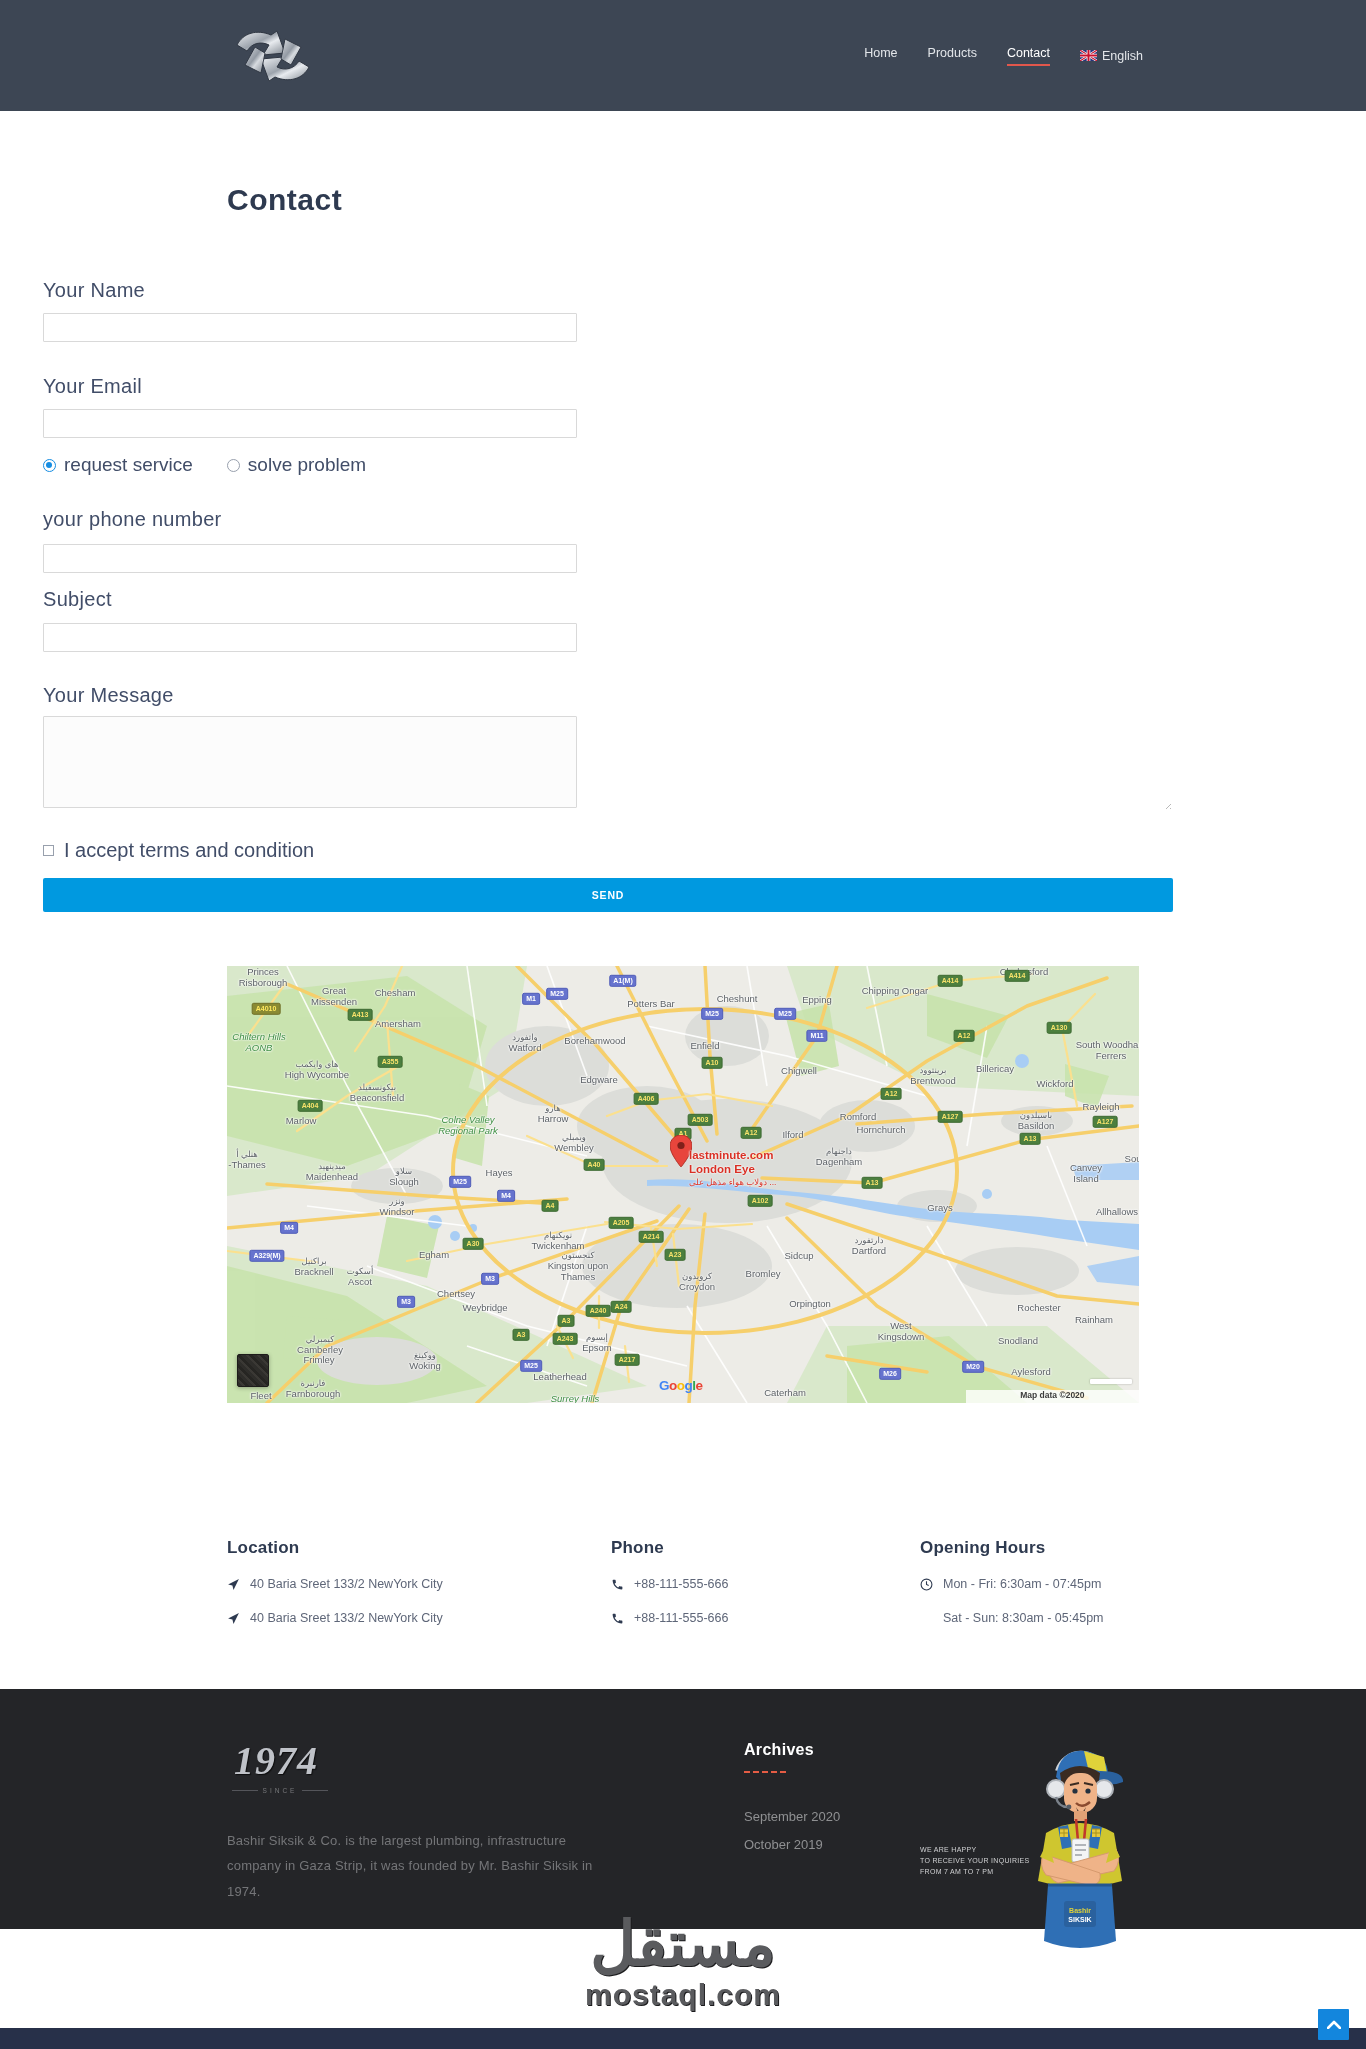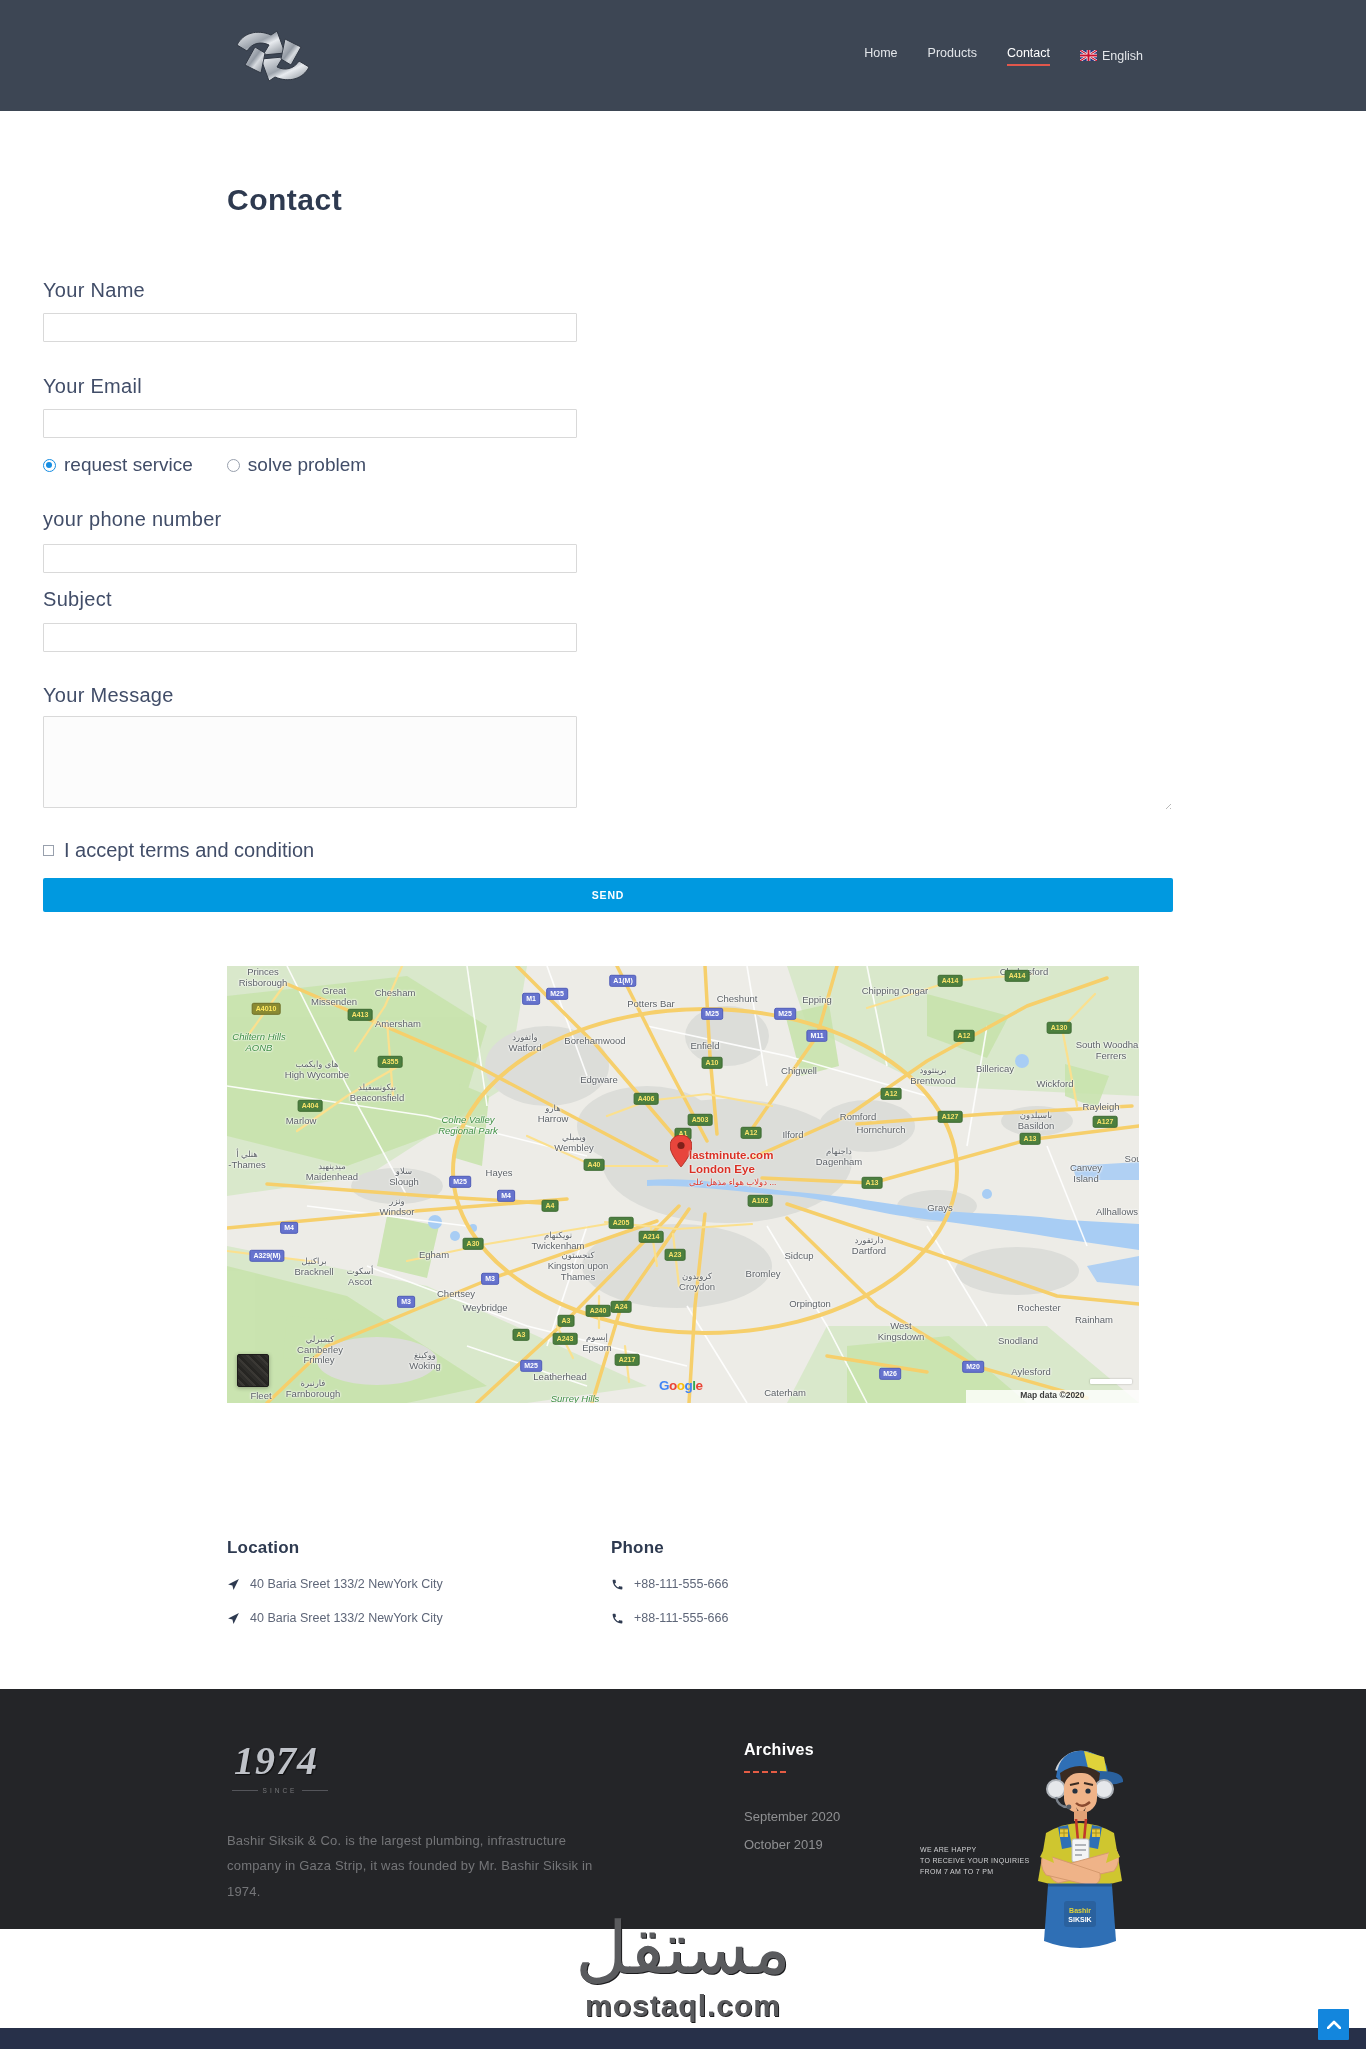--- a/index.html
+++ b/index.html
@@ -78,21 +78,21 @@
   .since-row { position:absolute; left:232px; top:98px; width:96px; display:flex; align-items:center; gap:5px; color:#77787b; font-size:6.5px; letter-spacing:3px; }
   .since-row::before,.since-row::after { content:""; flex:1; border-top:1px solid #54555a; }
   .footer-about { position:absolute; left:227px; top:139px; width:378px; font-size:13px; line-height:1.95; color:#747578; letter-spacing:.2px; }
   .arch-title { position:absolute; left:744px; top:52px; font-size:16px; font-weight:bold; color:#ffffff; letter-spacing:.3px; }
   .arch-line { position:absolute; left:744px; top:82px; width:42px; border-top:2px dashed #e45c44; }
   .arch-list { position:absolute; left:744px; top:120px; display:flex; flex-direction:column; gap:13px; }
   .arch-item { font-size:13px; color:#8f9092; cursor:pointer; }
   .mascot-note { position:absolute; left:920px; top:155px; width:150px; font-size:7px; line-height:1.6; color:#d0d1d3; letter-spacing:.3px; }
   .mascot-wrap { position:absolute; left:1028px; top:52px; width:104px; height:214px; }
   .watermark { position:absolute; left:0; top:222px; width:1366px; text-align:center; color:#5a5b5e; }
-  .wm-ar { font-size:72px; font-weight:normal; line-height:1.05; text-shadow:1px 1px 0 #1b1b1d; }
+  .wm-ar { font-size:62px; font-weight:bold; line-height:1.05; text-shadow:1px 1px 0 #1b1b1d; }
   .wm-en { font-size:30px; font-weight:bold; letter-spacing:1px; margin-top:2px; text-shadow:1px 1px 0 #1b1b1d; }
   .bottom-bar { position:absolute; left:0; top:2028px; width:1366px; height:21px; background:#273049; }
   .scroll-top { position:absolute; left:1318px; top:2009px; width:31px; height:31px; background:#1386dd; border:none; border-radius:1px; cursor:pointer; display:flex; align-items:center; justify-content:center; }
 </style>
 </head>
 <body>
 
 <div class="site-header">
   <div class="header-inner">
     <div class="logo-wrap">
@@ -593,20 +593,34 @@
         </svg>
         <span>+88-111-555-666</span>
       </div>
       <div class="info-row">
         <svg width="13" height="13" viewBox="0 0 24 24">
           <path d="M6.6,10.8c1.4,2.8,3.8,5.1,6.6,6.6l2.2-2.2c0.3-0.3,0.7-0.4,1-0.2c1.1,0.4,2.3,0.6,3.6,0.6c0.6,0,1,0.4,1,1V20c0,0.6-0.4,1-1,1C10.6,21,3,13.4,3,4c0-0.6,0.4-1,1-1h3.5c0.6,0,1,0.4,1,1c0,1.2,0.2,2.4,0.6,3.6c0.1,0.3,0,0.7-0.2,1L6.6,10.8z" fill="#2e3a50"></path>
         </svg>
         <span>+88-111-555-666</span>
       </div>
     </div>
+    <div class="info-col c2">
+      <div class="info-title">Opening Hours</div>
+      <div class="info-row">
+        <svg width="13" height="13" viewBox="0 0 24 24">
+          <circle cx="12" cy="12" r="10" fill="none" stroke="#2e3a50" stroke-width="2"></circle>
+          <path d="M12,6 V12 L16,14" stroke="#2e3a50" stroke-width="2" fill="none"></path>
+        </svg>
+        <span>Mon - Fri: 6:30am - 07:45pm</span>
+      </div>
+      <div class="info-row">
+        <span class="icon-spacer"></span>
+        <span>Sat - Sun: 8:30am - 05:45pm</span>
+      </div>
+    </div>
   </div>
 
 <div class="site-footer">
   <div class="y1974">1974</div>
   <div class="since-row">SINCE</div>
   <div class="footer-about">Bashir Siksik &amp; Co. is the largest plumbing, infrastructure company in Gaza Strip, it was founded by Mr. Bashir Siksik in 1974.</div>
 
   <div class="arch-title">Archives</div>
   <div class="arch-line"></div>
   <div class="arch-list" id="arch-list">

